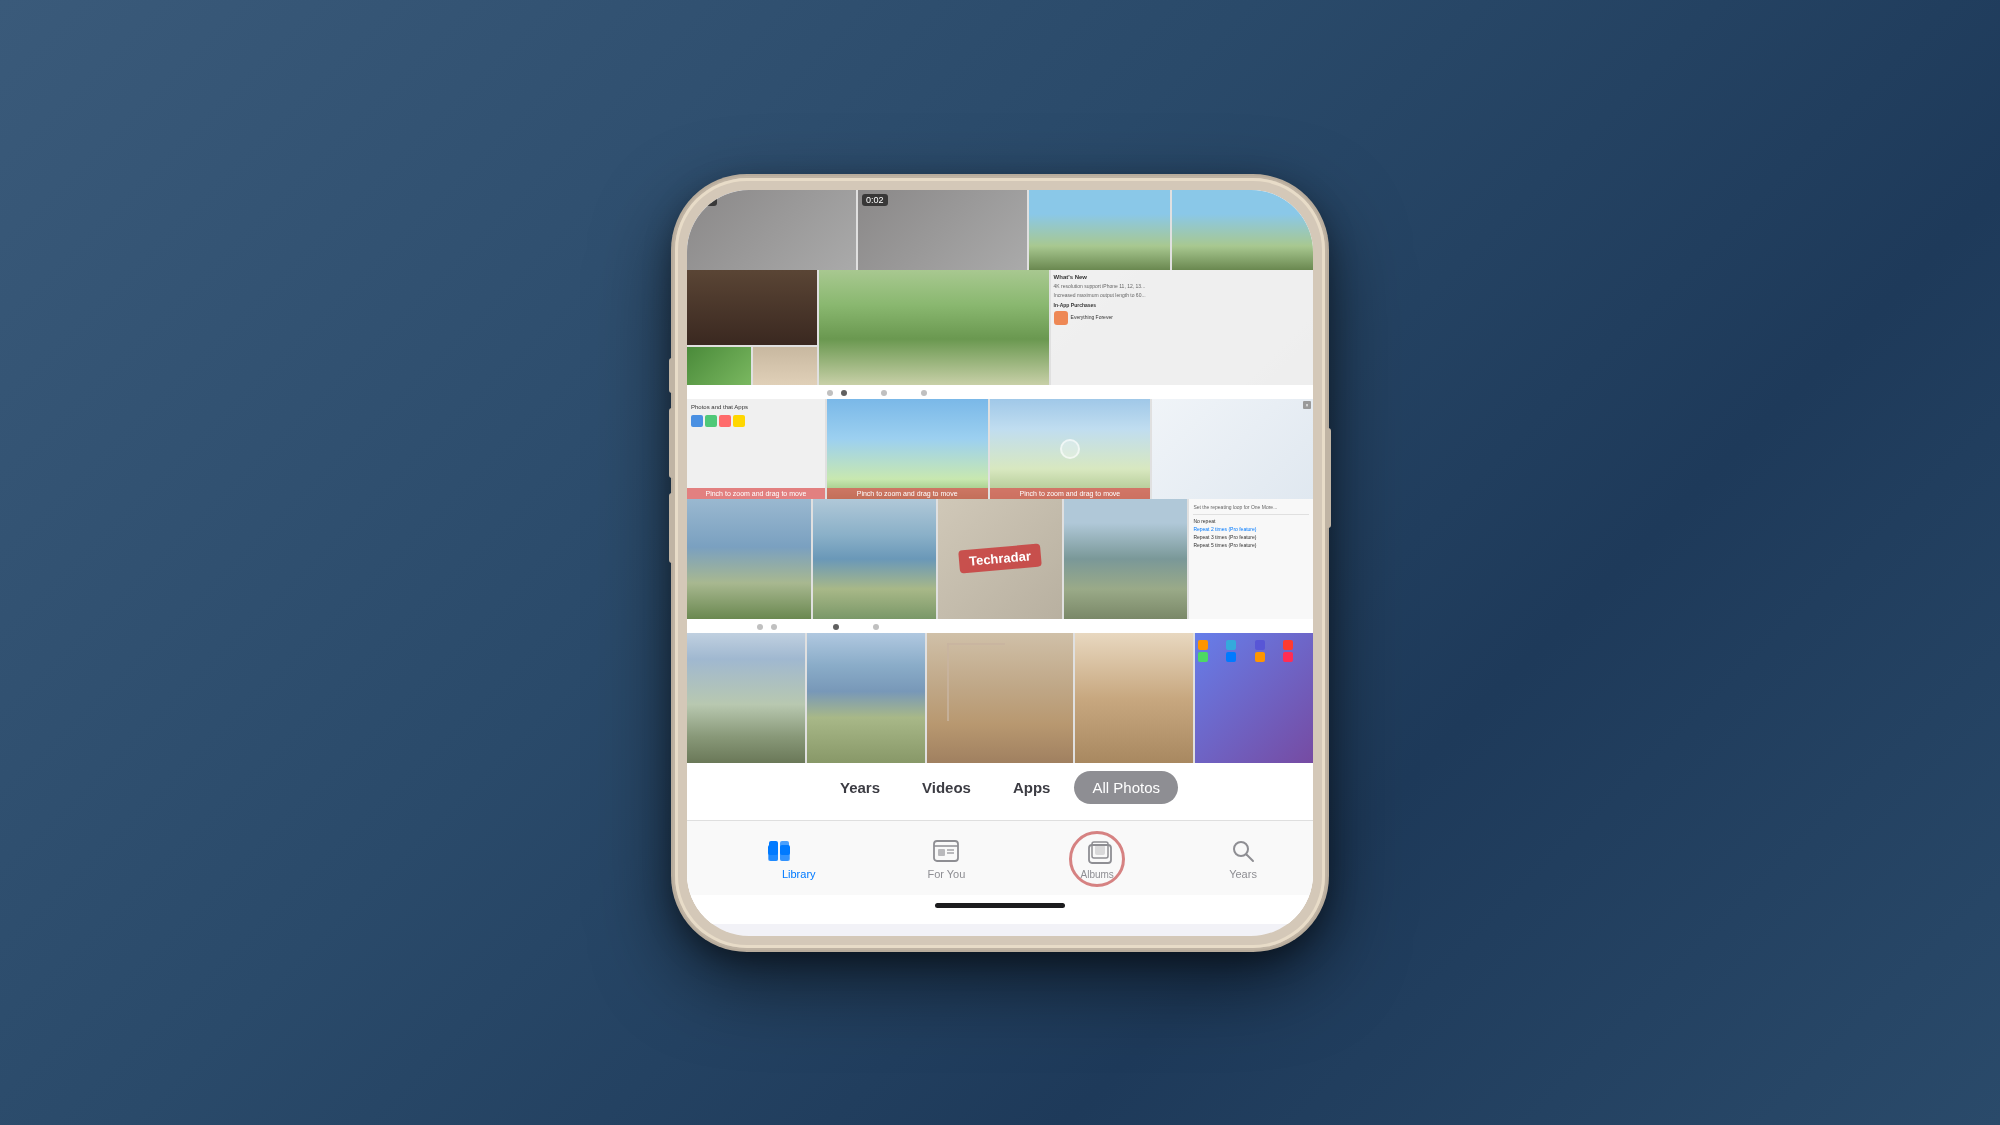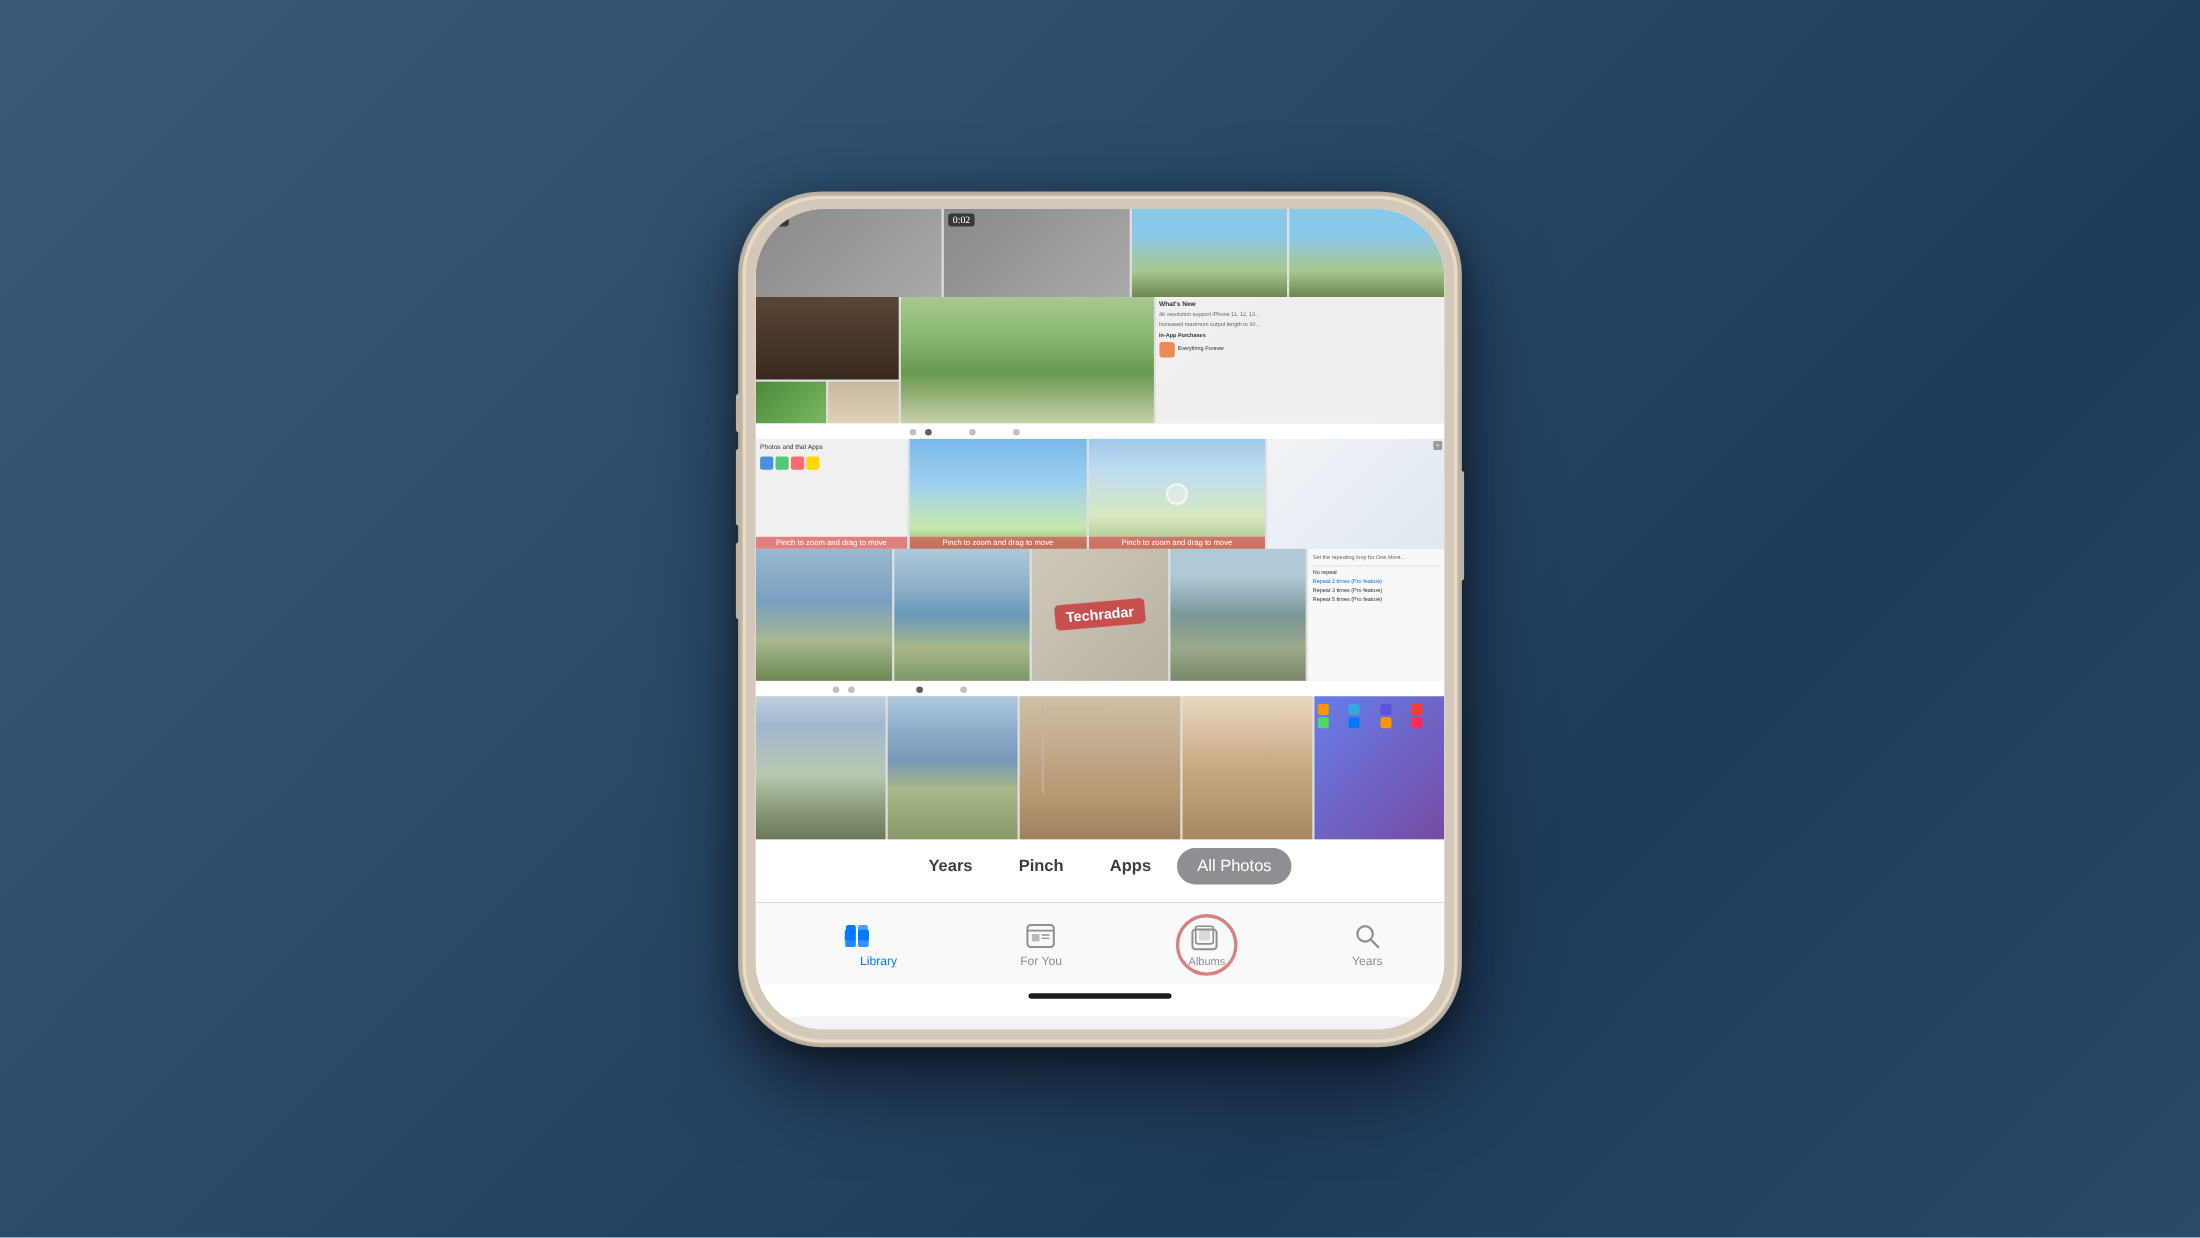--- a/index.html
+++ b/index.html
@@ -286,21 +286,21 @@
     <div class="btn-side-right"></div>
 
     <div class="phone-screen">
 
       <div style="background:white; overflow:hidden;">
 
         <div class="photo-row h80">
           <div class="photo-item photo-gray" style="position:relative; flex:1.2;">
             <div class="duration">0:55</div>
           </div>
-          <div class="photo-item photo-gray" style="position:relative; flex:1.2;font-family:Liberation Serif, serif;">
+          <div class="photo-item photo-gray" style="position:relative; flex:1.2;">
             <div class="duration">0:02</div>
           </div>
           <div class="photo-item photo-field"></div>
           <div class="photo-item photo-field"></div>
         </div>
 
         <div class="photo-row h120" style="height:115px;">
 
           <div style="display:flex; flex-direction:column; gap:2px; width:130px;">
             <div class="photo-item photo-dark" style="height:75px; flex:none; background: linear-gradient(180deg, #5a4535 0%, #3a2820 100%); position:relative;">
@@ -436,21 +436,21 @@
                   <div style="width:10px;height:10px;background:#ff2d55;border-radius:2px;"></div>
                 </div>
               </div>
             </div>
           </div>
         </div>
 
 
         <div class="view-tabs">
           <button class="view-tab">Years</button>
-          <button class="view-tab">Pinch</button>
+          <button class="view-tab">Videos</button>
           <button class="view-tab">Apps</button>
           <button class="view-tab active">All Photos</button>
         </div>
 
         <div class="bottom-nav">
 
           <div class="nav-item">
             <div class="nav-icon">
               <svg width="28" height="28" viewBox="0 0 28 28" fill="none">
                 <rect x="3" y="8" width="10" height="10" rx="2" fill="#007aff"></rect>
@@ -475,21 +475,21 @@
                 <rect x="6" y="12" width="7" height="7" rx="1" fill="#8e8e93" opacity="0.6"></rect>
                 <line x1="15" y1="13" x2="22" y2="13" stroke="#8e8e93" stroke-width="1.2"></line>
                 <line x1="15" y1="16" x2="22" y2="16" stroke="#8e8e93" stroke-width="1.2"></line>
               </svg>
             </div>
             <span class="nav-label">For You</span>
           </div>
 
           <div class="nav-item" style="padding: 0 8px;">
             <div class="albums-highlight">
-              <div style="display:flex; flex-direction:column; align-items:flex-start; gap:3px;">
+              <div style="display:flex; flex-direction:column; align-items:flex-end; gap:3px;">
                 <div class="nav-icon">
                   <svg width="26" height="26" viewBox="0 0 26 26" fill="none">
                     <rect x="2" y="6" width="22" height="18" rx="3" fill="none" stroke="#8e8e93" stroke-width="1.8"></rect>
                     <rect x="5" y="3" width="16" height="16" rx="2" fill="none" stroke="#8e8e93" stroke-width="1.5"></rect>
                     <rect x="8" y="6" width="10" height="10" rx="2" fill="#8e8e93" opacity="0.3"></rect>
                   </svg>
                 </div>
                 <span class="nav-label" style="font-size:10px;">Albums</span>
               </div>
             </div>

